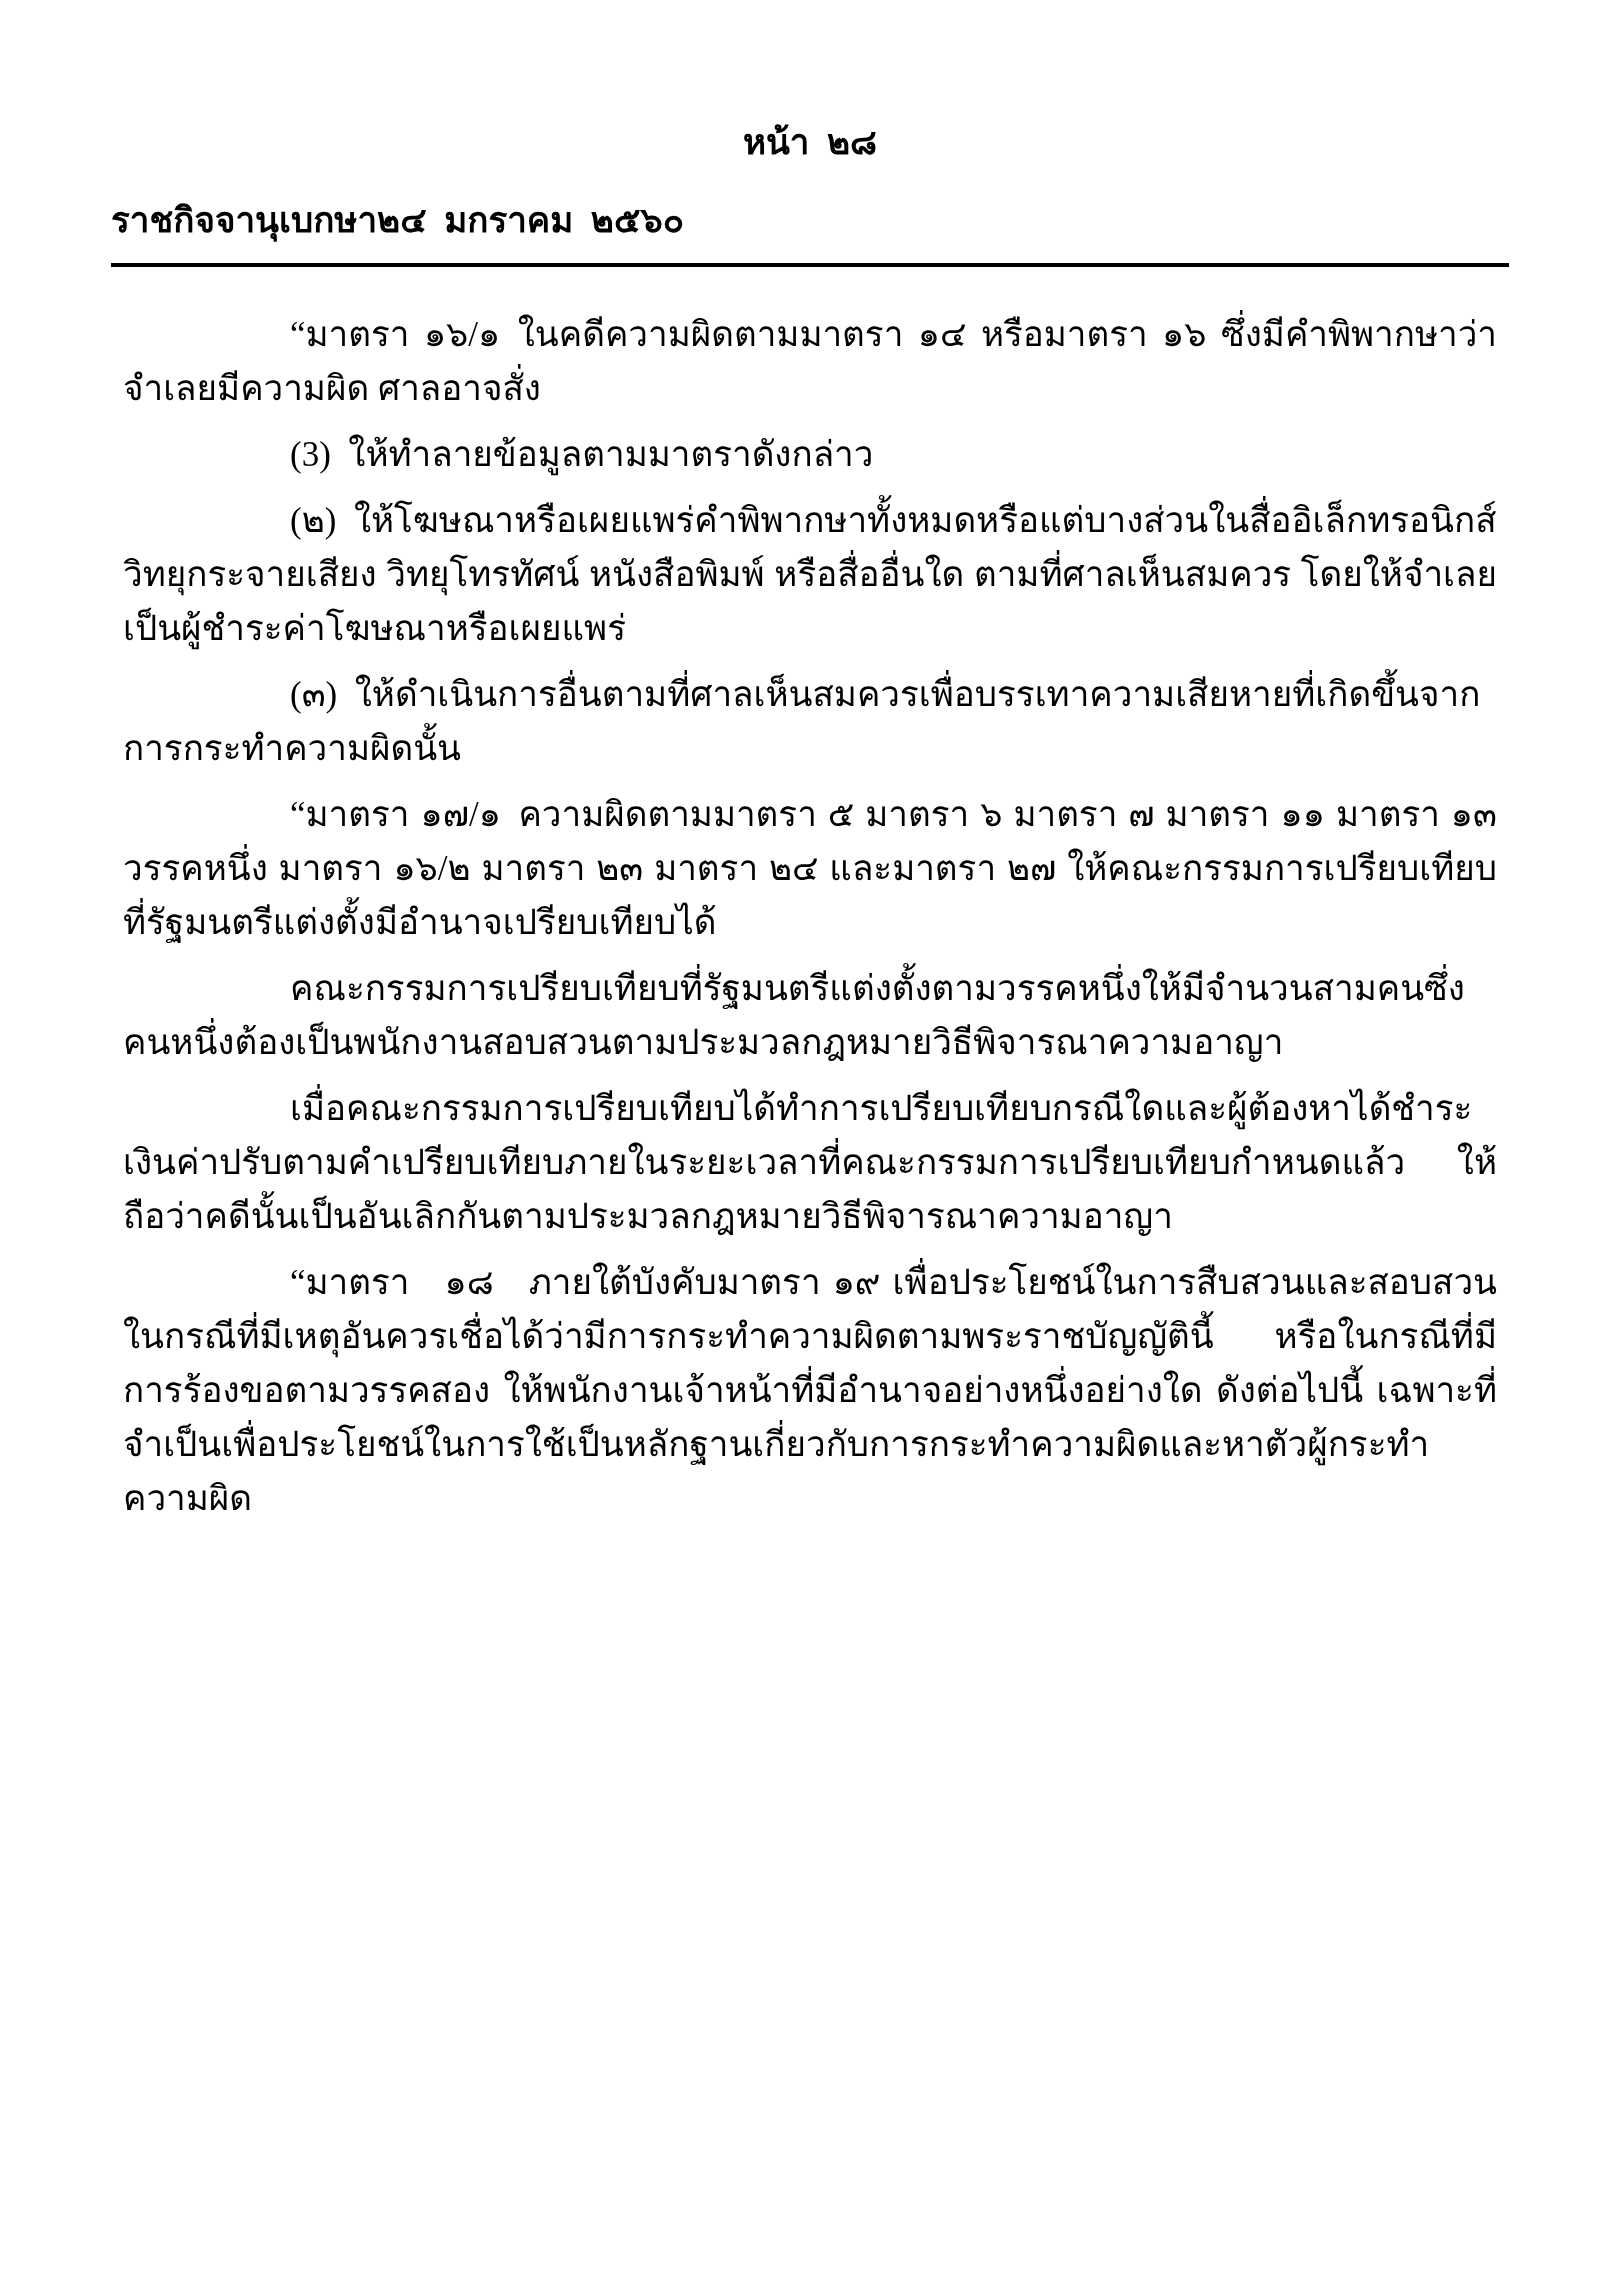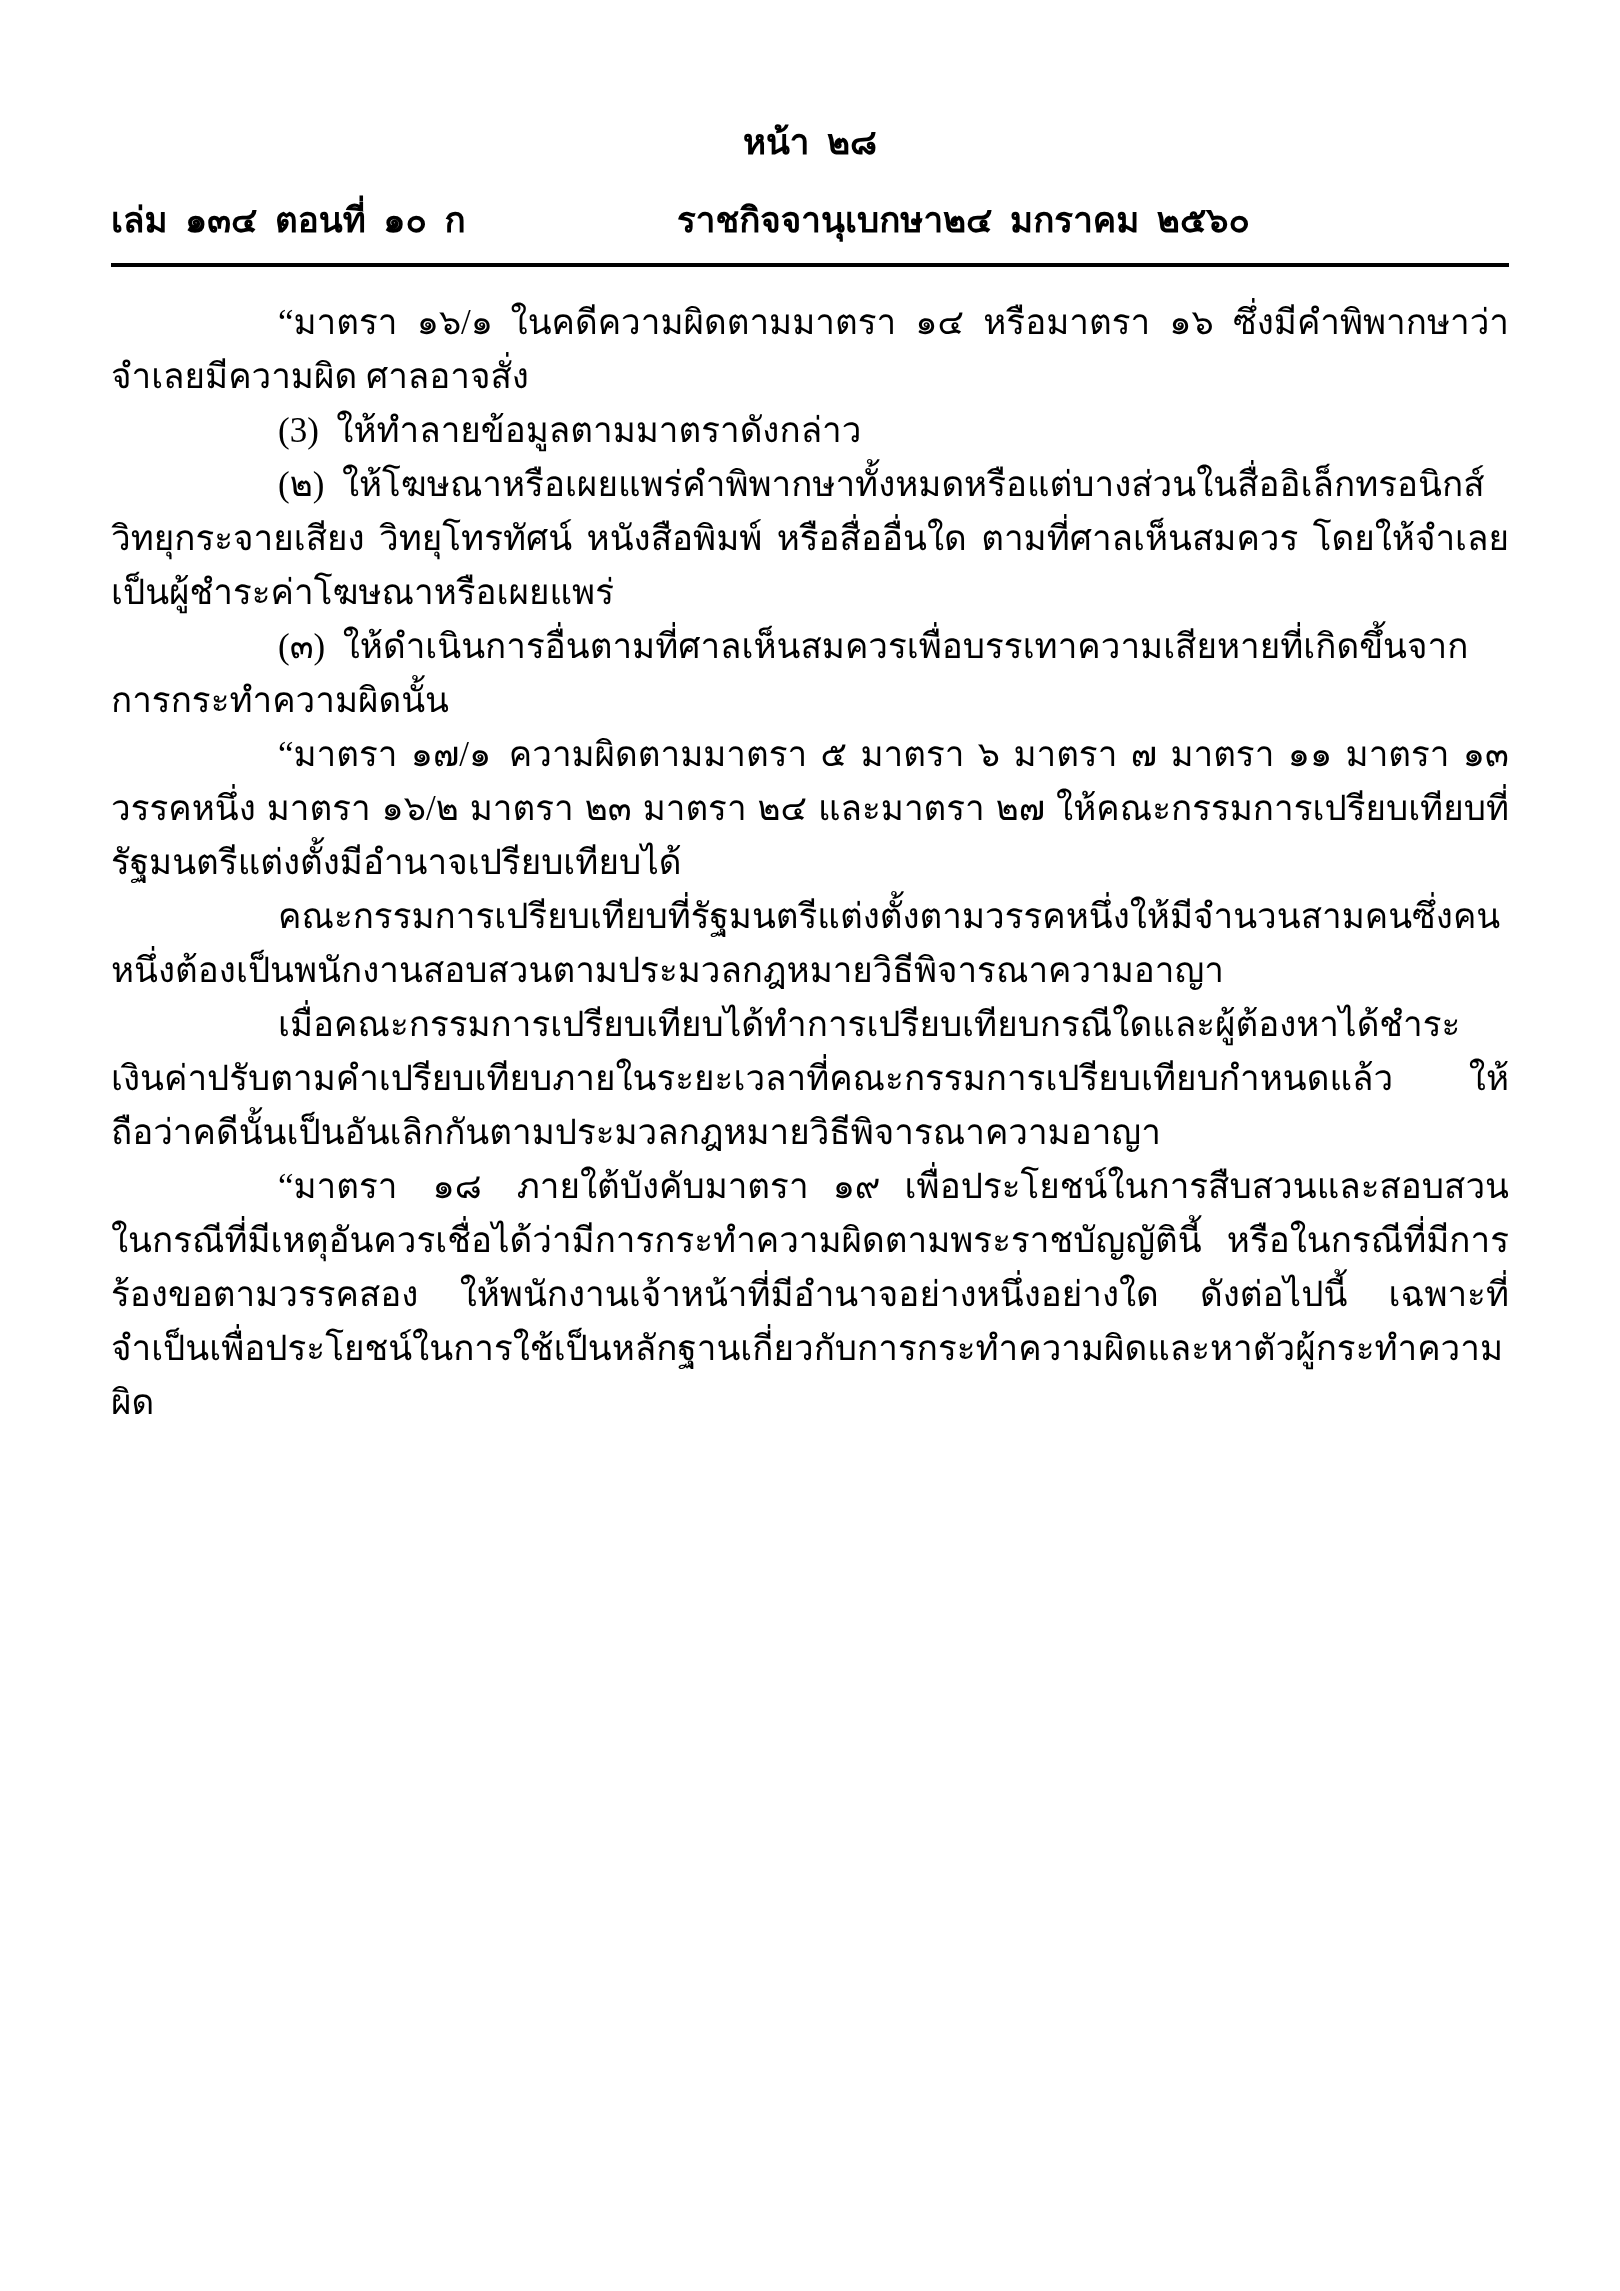--- a/index.html
+++ b/index.html
@@ -59,37 +59,36 @@
     height: 3.9px;
     background: #000000;
   }
   .content {
     position: absolute;
     top: 296px;
     left: 111px;
     right: 111px;
   }
   .content p {
-    margin: 0;
+    margin: 12px;
     padding: 0;
     text-indent: 167px;
     text-align: justify;
     line-height: 54px;
     white-space: pre-wrap;
   }
 </style>
 </head>
 <body>
 
 <div class="page">
 
   <div class="page-label">หน้า ๒๘</div>
 
   <div class="masthead">
-    <span class="left">เล่ม ๑๓๔ ตอนที่ ๑๐ ก</span>
     <span class="center">ราชกิจจานุเบกษา</span>
     <span class="right">๒๔ มกราคม ๒๕๖๐</span>
   </div>
 
   <div class="header-rule"></div>
 
   <div class="content">
     <p>“มาตรา ๑๖/๑ ในคดีความผิดตามมาตรา ๑๔ หรือมาตรา ๑๖ ซึ่งมีคำพิพากษาว่าจำเลยมีความผิด ศาลอาจสั่ง</p>
     <p>(3) ให้ทำลายข้อมูลตามมาตราดังกล่าว</p>
     <p>(๒) ให้โฆษณาหรือเผยแพร่คำพิพากษาทั้งหมดหรือแต่บางส่วนในสื่ออิเล็กทรอนิกส์ วิทยุกระจายเสียง วิทยุโทรทัศน์ หนังสือพิมพ์ หรือสื่ออื่นใด ตามที่ศาลเห็นสมควร โดยให้จำเลยเป็นผู้ชำระค่าโฆษณาหรือเผยแพร่</p>

